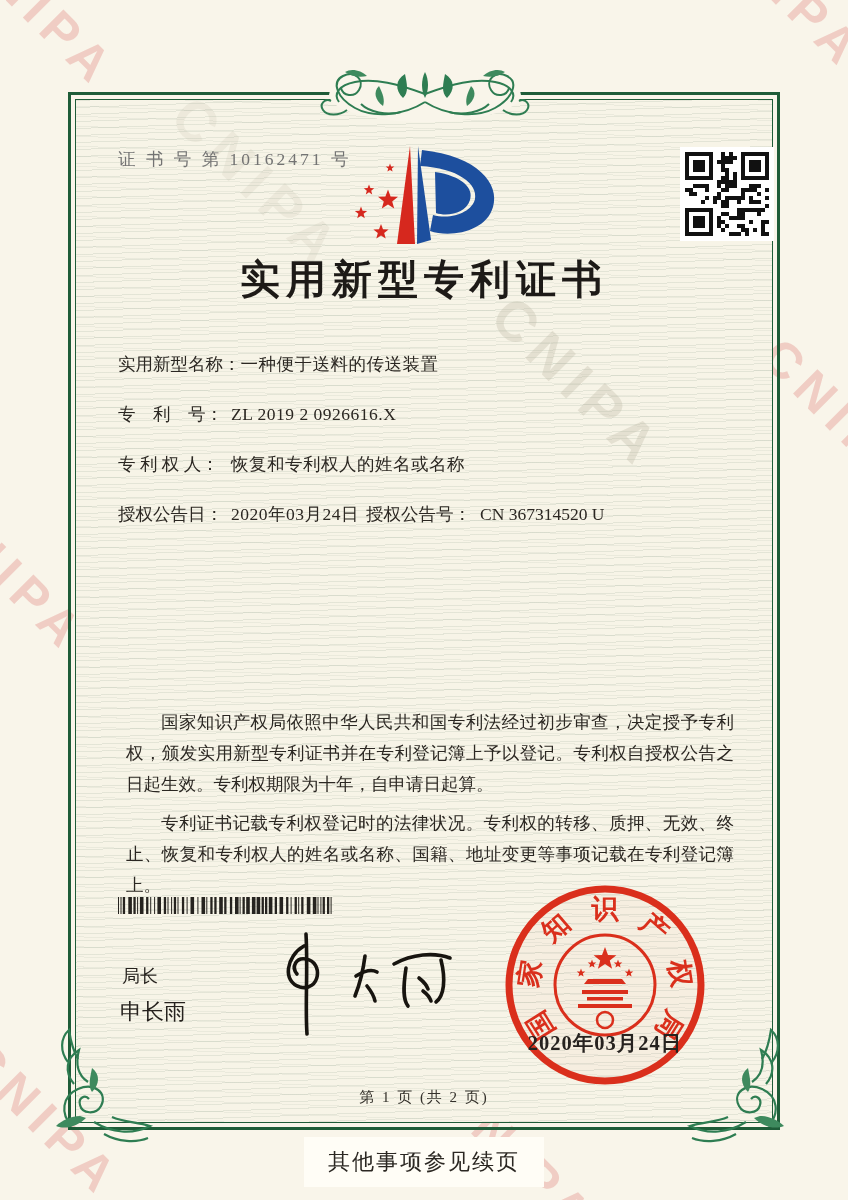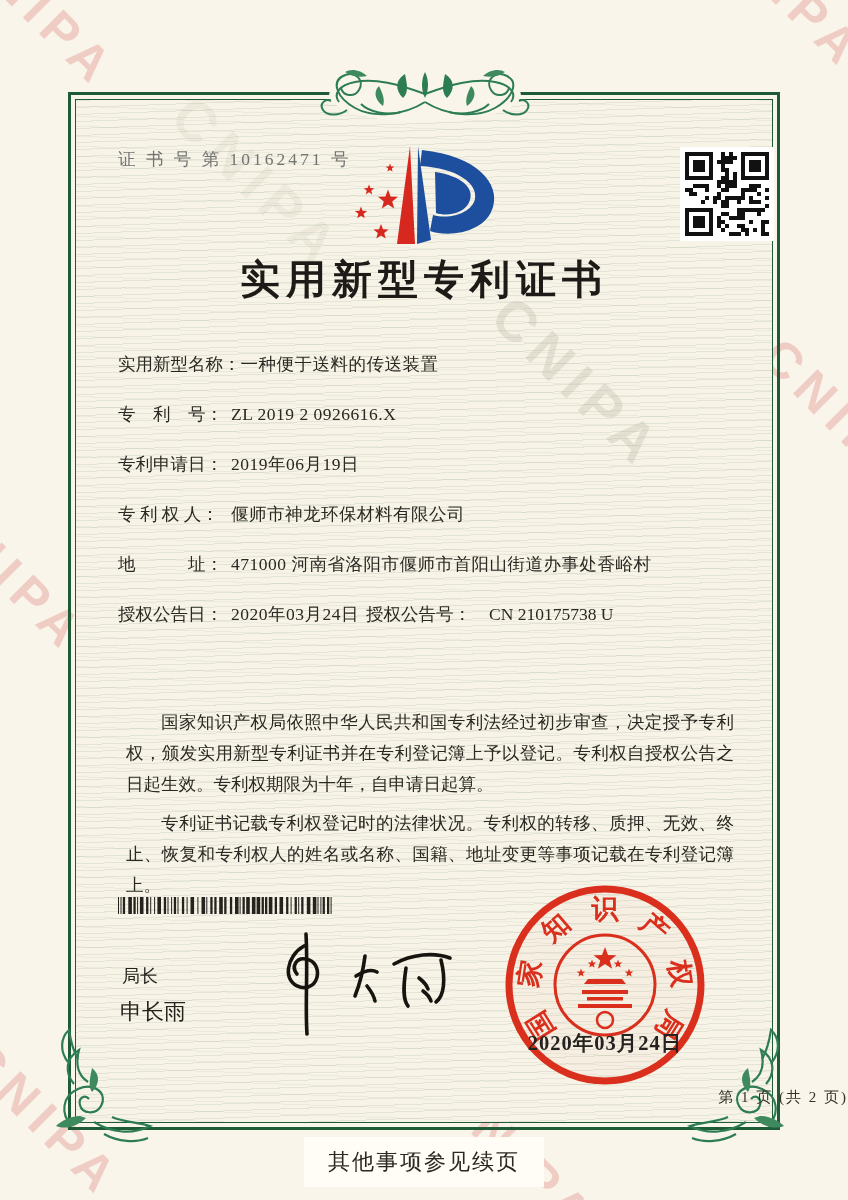--- a/index.html
+++ b/index.html
@@ -22,31 +22,31 @@
   #cert-no{left:118px;top:147px;font-size:17.5px;letter-spacing:3px;color:#737373;}
   #logo{left:338px;top:140px;}
   #qr{left:680px;top:147px;background:#ffffff;padding:5px;line-height:0;}
   #title{left:0;top:252px;width:848px;text-align:center;font-size:40px;font-weight:bold;
          letter-spacing:6px;color:#1d1a17;}
   #field-rows{left:118px;top:352px;width:624px;font-size:17.5px;}
   .field-row{position:relative;height:50px;}
   .field-label{display:inline-block;min-width:113px;}
   .field-value{letter-spacing:0.5px;font-family:Liberation Serif, serif;}
   .pair2{position:absolute;left:248px;top:0;}
-  .pair2 .field-label2{margin-right:18px;}
+  .pair2 .field-label2{margin-right:9px;}
   #body-text{left:118px;top:699px;width:624px;font-size:17.5px;line-height:31px;text-align:justify;}
   #body-text p{margin:8px;text-indent:2em;}
   #barcode{left:118px;top:897px;line-height:0;}
   #signer-title{left:122px;top:964px;font-size:18px;font-family:Liberation Mono, monospace;color:#26221e;}
   #signer-name{left:120px;top:997px;font-size:22px;font-family:"Liberation Sans","DejaVu Sans",sans-serif;color:#26221e;}
   #signature{left:228px;top:930px;}
   #seal{left:500px;top:880px;}
   #seal svg text{font-family:"Liberation Serif","DejaVu Serif",serif;}
   #seal-date{left:512px;top:1029px;width:186px;text-align:center;font-size:20.5px;letter-spacing:1px;color:#26221f;font-weight:bold;}
-  #page-info{left:0;top:1088px;width:848px;text-align:right;font-size:15px;letter-spacing:2px;color:#33302a;}
+  #page-info{left:0;top:1088px;width:848px;text-align:center;font-size:15px;letter-spacing:2px;color:#33302a;}
   #cont-note{left:50%;top:1137px;transform:translateX(-50%);background:#fffdf6;
              padding:10px 24px;font-size:22px;letter-spacing:2px;color:#2b2722;}
   
   #orn-top{left:303px;top:64px;}
   #orn-bl{left:34px;top:1022px;}
   #orn-br{left:666px;top:1022px;transform:scaleX(-1);}
 </style>
 </head>
 <body>
 
@@ -241,24 +241,22 @@
         <rect x="76" y="80" width="4" height="4" fill="#111"></rect>
         <rect x="80" y="80" width="4" height="4" fill="#111"></rect>
       </svg>
   </div>
 
   <div id="title" class="abs">实用新型专利证书</div>
 
   <div id="field-rows" class="abs">
       <div class="field-row"><span class="field-label">实用新型名称：</span><span class="field-value">一种便于送料的传送装置</span></div>
       <div class="field-row"><span class="field-label">专　利　号：</span><span class="field-value">ZL 2019 2 0926616.X</span></div>
-      <div class="field-row"><span class="field-label">专利申请日：</span><span class="field-value">2019年06月19日</span></div>
-      <div class="field-row"><span class="field-label">专 利 权 人：</span><span class="field-value">偃师市神龙环保材料有限公司</span></div>
-      <div class="field-row"><span class="field-label">地　　　址：</span><span class="field-value">471000 河南省洛阳市偃师市首阳山街道办事处香峪村</span></div>
-      <div class="field-row"><span class="field-label">授权公告日：</span><span class="field-value">2020年03月24日</span><span class="pair2"><span class="field-label2">授权公告号：</span><span>CN 210175738 U</span></span></div>
+      <div class="field-row"><span class="field-label">专 利 权 人：</span><span class="field-value">恢复和专利权人的姓名或名称</span></div>
+      <div class="field-row"><span class="field-label">授权公告日：</span><span class="field-value">2020年03月24日</span><span class="pair2"><span class="field-label2">授权公告号：</span><span>CN 367314520 U</span></span></div>
     </div>
 
   <div id="body-text" class="abs">
       <p>国家知识产权局依照中华人民共和国专利法经过初步审查，决定授予专利权，颁发实用新型专利证书并在专利登记簿上予以登记。专利权自授权公告之日起生效。专利权期限为十年，自申请日起算。</p>
       <p>专利证书记载专利权登记时的法律状况。专利权的转移、质押、无效、终止、恢复和专利权人的姓名或名称、国籍、地址变更等事项记载在专利登记簿上。</p>
     </div>
 
   <div id="barcode" class="abs">
     <svg id="barcode-svg" width="220" height="17" viewBox="0 0 220 17">
         <rect x="0.0" y="0" width="1.0" height="17" fill="#26231f"></rect>

